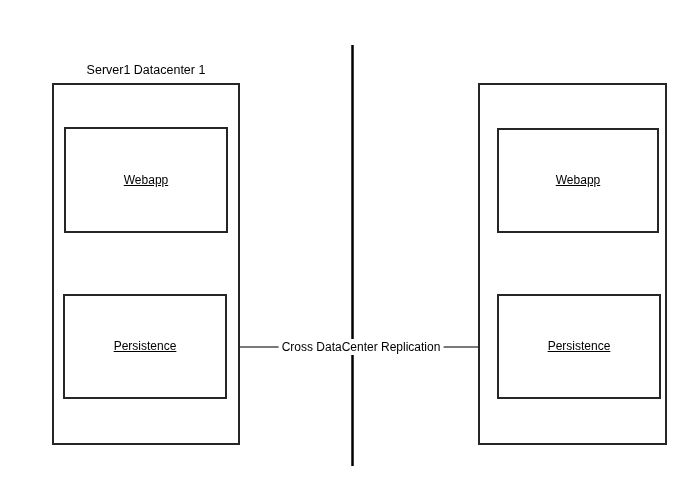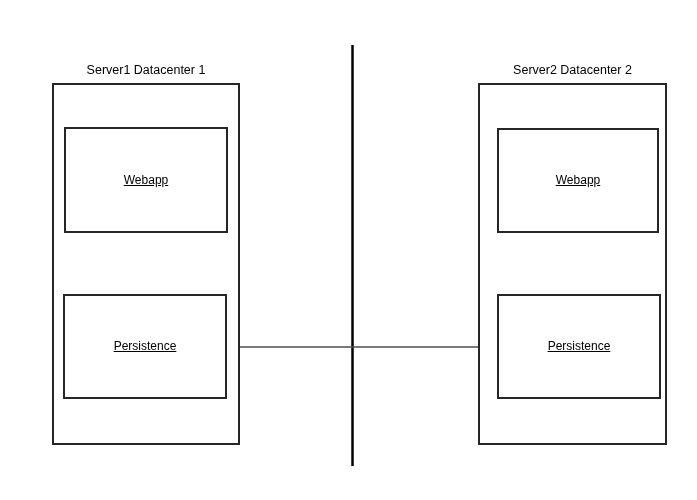--- a/index.html
+++ b/index.html
@@ -101,26 +101,26 @@
   <div class="outer-box" id="left-server"></div>
 
   <div class="node" id="left-webapp">
     <span class="label">Webapp</span>
   </div>
 
   <div class="node" id="left-persist">
     <span class="label">Persistence</span>
   </div>
 
-  <div class="group-title" id="right-title">Server2 Datacenter 2</div>
 
   <div class="outer-box" id="right-server"></div>
 
   <div class="node" id="right-webapp">
     <span class="label">Webapp</span>
   </div>
 
   <div class="node" id="right-persist">
     <span class="label">Persistence</span>
   </div>
 
+  <div class="edge-label" id="replication-label">Cross DataCenter Replication</div>
 
 </div>
 
 </body></html>

